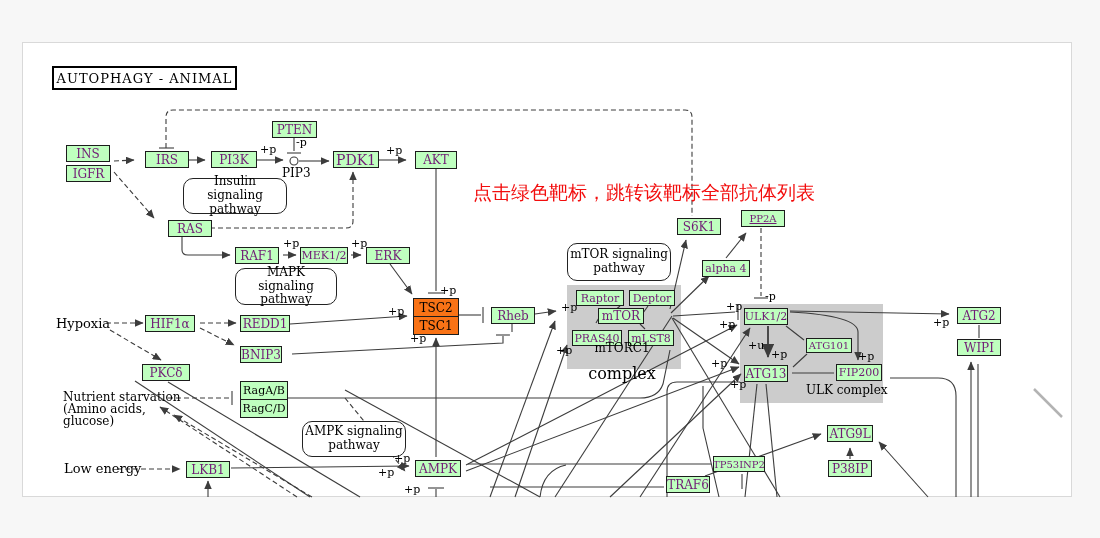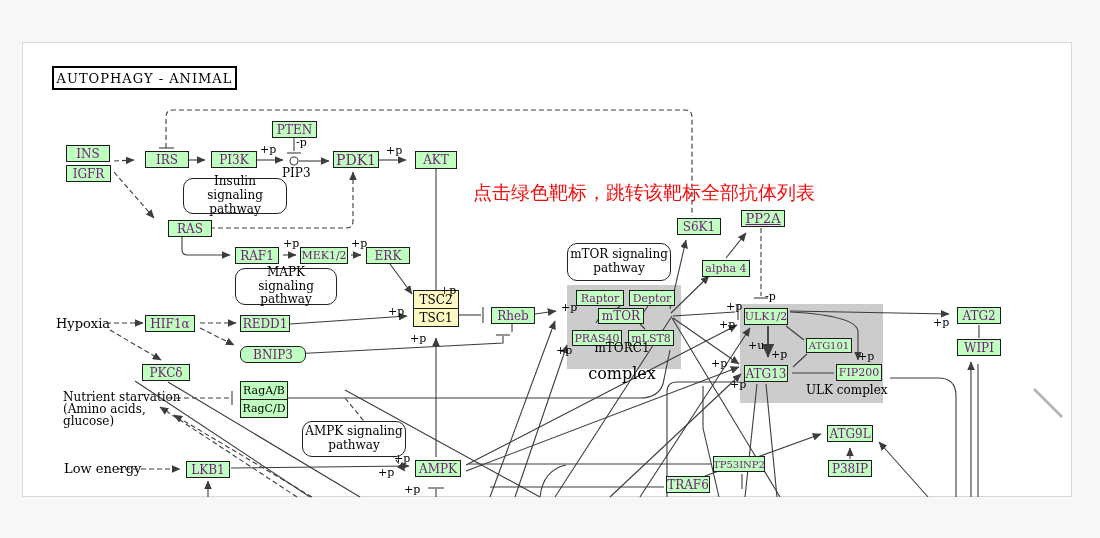--- a/index.html
+++ b/index.html
@@ -139,44 +139,44 @@
     <div class="node" style="left: 211px; top: 151px; width: 46px; height: 17px; font-size: 12px; background: rgb(191, 255, 191); border-color: rgb(28, 28, 28);">PI3K</div>
     <div class="node" style="left: 272px; top: 121px; width: 45px; height: 17px; font-size: 12px; background: rgb(191, 255, 191); border-color: rgb(28, 28, 28);">PTEN</div>
     <div class="node" style="left: 333px; top: 151px; width: 46px; height: 17px; font-size: 14px; background: rgb(191, 255, 191); border-color: rgb(28, 28, 28);">PDK1</div>
     <div class="node" style="left: 415px; top: 151px; width: 42px; height: 18px; font-size: 12px; background: rgb(191, 255, 191); border-color: rgb(28, 28, 28);">AKT</div>
     <div class="node" style="left: 168px; top: 220px; width: 44px; height: 17px; font-size: 12px; background: rgb(191, 255, 191); border-color: rgb(28, 28, 28);">RAS</div>
     <div class="node" style="left: 235px; top: 247px; width: 44px; height: 17px; font-size: 12px; background: rgb(191, 255, 191); border-color: rgb(28, 28, 28);">RAF1</div>
     <div class="node" style="left: 300px; top: 247px; width: 48px; height: 17px; font-size: 11px; background: rgb(191, 255, 191); border-color: rgb(28, 28, 28);">MEK1/2</div>
     <div class="node" style="left: 366px; top: 247px; width: 44px; height: 17px; font-size: 12px; background: rgb(191, 255, 191); border-color: rgb(28, 28, 28);">ERK</div>
     <div class="node" style="left: 145px; top: 315px; width: 50px; height: 17px; font-size: 12px; background: rgb(191, 255, 191); border-color: rgb(28, 28, 28);">HIF1α</div>
     <div class="node" style="left: 240px; top: 315px; width: 50px; height: 17px; font-size: 12px; background: rgb(191, 255, 191); border-color: rgb(28, 28, 28);">REDD1</div>
-    <div class="node" style="left: 240px; top: 346px; width: 66px; height: 17px; font-size: 12px; background: rgb(191, 255, 191); border-color: rgb(28, 28, 28); border-radius: 7px;">BNIP3</div>
+    <div class="node" style="left: 240px; top: 346px; width: 42px; height: 17px; font-size: 12px; background: rgb(191, 255, 191); border-color: rgb(28, 28, 28);">BNIP3</div>
     <div class="node" style="left: 142px; top: 364px; width: 48px; height: 17px; font-size: 12px; background: rgb(191, 255, 191); border-color: rgb(28, 28, 28);">PKCδ</div>
     <div class="node" style="left: 491px; top: 307px; width: 44px; height: 17px; font-size: 12px; background: rgb(191, 255, 191); border-color: rgb(28, 28, 28);">Rheb</div>
     <div class="node" style="left: 677px; top: 218px; width: 44px; height: 17px; font-size: 12px; background: rgb(191, 255, 191); border-color: rgb(28, 28, 28);">S6K1</div>
-    <div class="node" style="left: 741px; top: 210px; width: 44px; height: 17px; font-size: 13px; background: rgb(191, 255, 191); border-color: rgb(28, 28, 28); text-decoration: underline;">PP2A</div>
+    <div class="node" style="left: 741px; top: 210px; width: 44px; height: 17px; font-size: 10px; background: rgb(191, 255, 191); border-color: rgb(28, 28, 28); text-decoration: underline;">PP2A</div>
     <div class="node" style="left: 702px; top: 260px; width: 48px; height: 17px; font-size: 11px; background: rgb(191, 255, 191); border-color: rgb(28, 28, 28);">alpha 4</div>
     <div class="node" style="left: 576px; top: 290px; width: 48px; height: 16px; font-size: 11px; background: rgb(191, 255, 191); border-color: rgb(28, 28, 28);">Raptor</div>
     <div class="node" style="left: 629px; top: 290px; width: 46px; height: 16px; font-size: 11px; background: rgb(191, 255, 191); border-color: rgb(28, 28, 28);">Deptor</div>
     <div class="node" style="left: 598px; top: 308px; width: 46px; height: 16px; font-size: 12px; background: rgb(191, 255, 191); border-color: rgb(28, 28, 28);">mTOR</div>
     <div class="node" style="left: 572px; top: 330px; width: 50px; height: 16px; font-size: 11px; background: rgb(191, 255, 191); border-color: rgb(28, 28, 28);">PRAS40</div>
     <div class="node" style="left: 628px; top: 330px; width: 46px; height: 16px; font-size: 11px; background: rgb(191, 255, 191); border-color: rgb(28, 28, 28);">mLST8</div>
     <div class="node" style="left: 744px; top: 308px; width: 44px; height: 17px; font-size: 11px; background: rgb(191, 255, 191); border-color: rgb(28, 28, 28);">ULK1/2</div>
     <div class="node" style="left: 806px; top: 338px; width: 46px; height: 15px; font-size: 10px; background: rgb(191, 255, 191); border-color: rgb(28, 28, 28);">ATG101</div>
     <div class="node" style="left: 744px; top: 365px; width: 44px; height: 17px; font-size: 12px; background: rgb(191, 255, 191); border-color: rgb(28, 28, 28);">ATG13</div>
     <div class="node" style="left: 836px; top: 364px; width: 46px; height: 17px; font-size: 11px; background: rgb(191, 255, 191); border-color: rgb(28, 28, 28);">FIP200</div>
     <div class="node" style="left: 957px; top: 307px; width: 44px; height: 17px; font-size: 12px; background: rgb(191, 255, 191); border-color: rgb(28, 28, 28);">ATG2</div>
     <div class="node" style="left: 957px; top: 339px; width: 44px; height: 17px; font-size: 12px; background: rgb(191, 255, 191); border-color: rgb(28, 28, 28);">WIPI</div>
     <div class="node" style="left: 827px; top: 425px; width: 46px; height: 17px; font-size: 12px; background: rgb(191, 255, 191); border-color: rgb(28, 28, 28);">ATG9L</div>
     <div class="node" style="left: 828px; top: 460px; width: 44px; height: 17px; font-size: 12px; background: rgb(191, 255, 191); border-color: rgb(28, 28, 28);">P38IP</div>
     <div class="node" style="left: 713px; top: 456px; width: 52px; height: 16px; font-size: 10px; background: rgb(191, 255, 191); border-color: rgb(28, 28, 28);">TP53INP2</div>
     <div class="node" style="left: 666px; top: 476px; width: 44px; height: 17px; font-size: 12px; background: rgb(191, 255, 191); border-color: rgb(28, 28, 28);">TRAF6</div>
     <div class="node" style="left: 186px; top: 461px; width: 44px; height: 17px; font-size: 12px; background: rgb(191, 255, 191); border-color: rgb(28, 28, 28);">LKB1</div>
     <div class="node" style="left: 415px; top: 460px; width: 46px; height: 17px; font-size: 12px; background: rgb(191, 255, 191); border-color: rgb(28, 28, 28);">AMPK</div>
-    <div class="stack" style="left: 413px; top: 290px; width: 46px; background: #fef9c3; border-color: rgb(28, 28, 28);">
+    <div class="stack" style="left: 413px; top: 298px; width: 46px; background: #f97316; border-color: rgb(28, 28, 28);">
       <div class="row">TSC2</div>
       <div class="row">TSC1</div>
     </div>
     <div class="stack" style="left: 240px; top: 381px; width: 48px; background: rgb(191, 255, 191); border-color: rgb(28, 28, 28);">
       <div class="row" style="font-size: 11px;">RagA/B</div>
       <div class="row" style="font-size: 11px;">RagC/D</div>
     </div>
     <div class="pathway" style="left: 183px; top: 178px; width: 104px; height: 36px;">Insulin signaling pathway</div>
     <div class="pathway" style="left: 567px; top: 243px; width: 104px; height: 38px;">mTOR signaling pathway</div>
     <div class="pathway" style="left: 235px; top: 268px; width: 102px; height: 37px;">MAPK signaling pathway</div>

